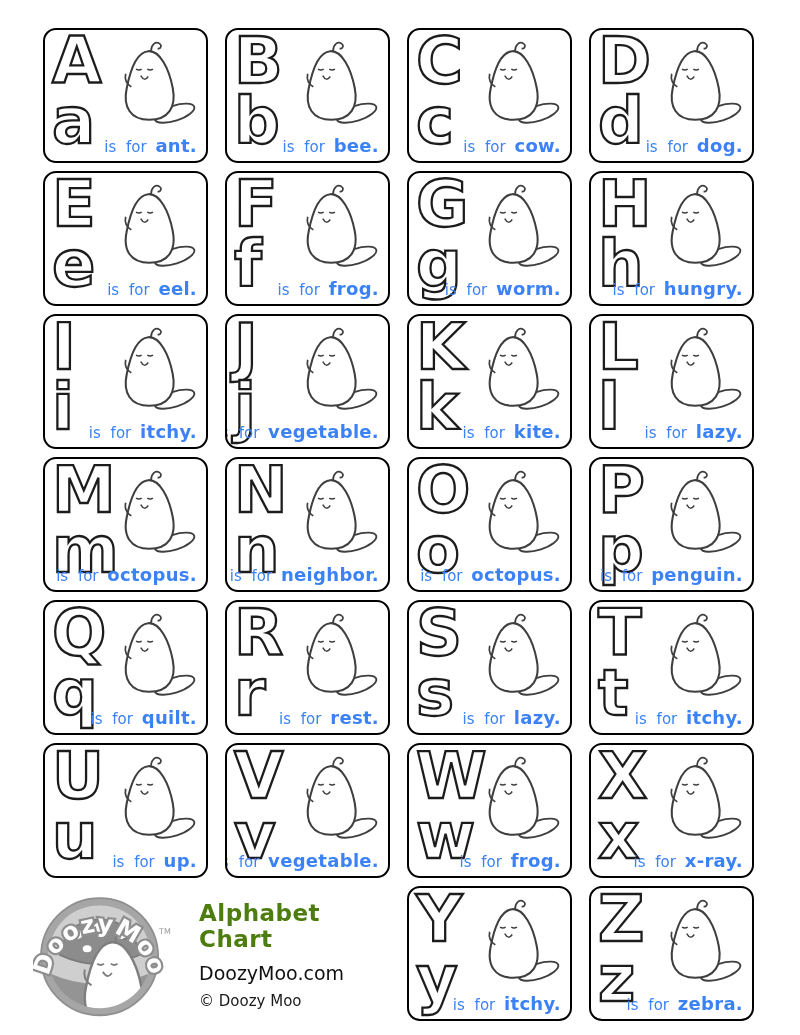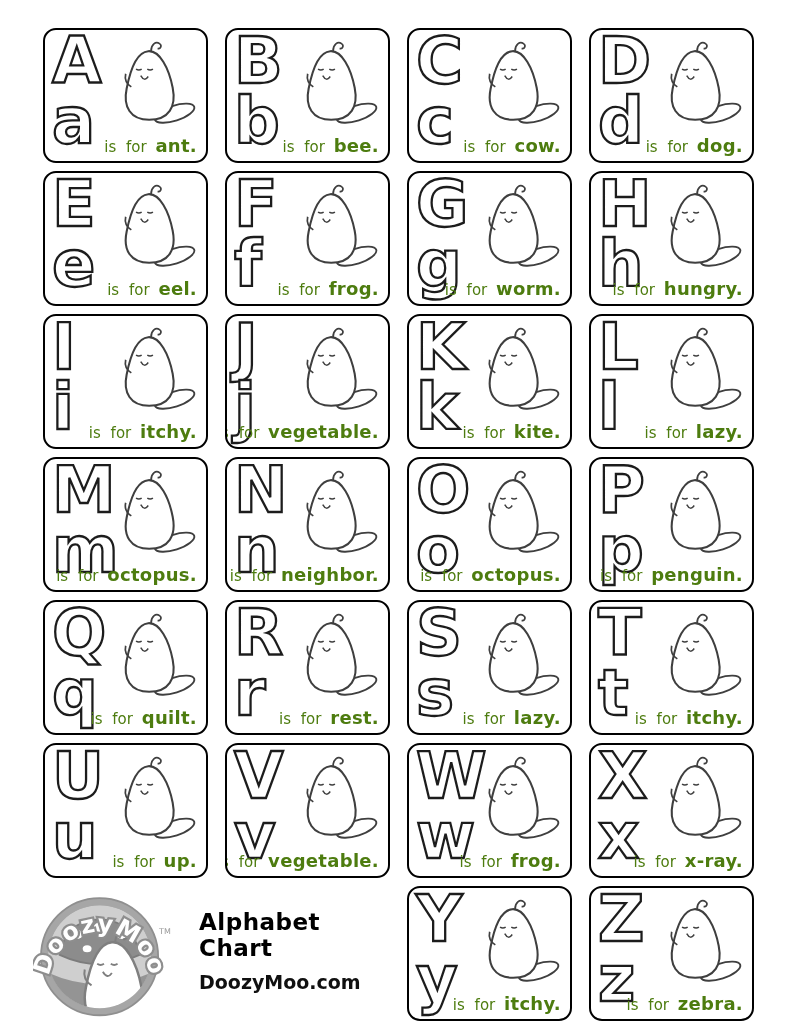--- a/index.html
+++ b/index.html
@@ -34,35 +34,35 @@
     color:#ffffff;
     -webkit-text-stroke:2.3px #1c1c1c;
   }
   .art {
     position:absolute; right:7px; top:8px;
     width:94px; height:94px;
     color:#3f3f3f;
   }
   .cap {
     position:absolute; right:9px; bottom:5px;
-    white-space:nowrap; color:#4d7c0f;
+    white-space:nowrap; color:#3b82f6;
     font-size:15px; font-weight:500;
   }
   .cap .pre { word-spacing:5px; }
   .cap .word { font-size:18px; font-weight:bold; margin-left:4px; letter-spacing:0.3px; }
 
   .footer {
     grid-column:span 2;
     display:flex; align-items:center; gap:24px;
     overflow:visible;
   }
   .logo { width:142px; height:136px; margin-left:-10px; flex:none; }
   .ftext { padding-top:2px; }
-  .ftitle { font-size:23px; font-weight:bold; color:#000000; letter-spacing:0.5px; margin-bottom:10px; }
-  .fsite  { font-size:19px; font-weight:bold; color:#101010; margin-bottom:8px; }
+  .ftitle { font-size:23px; font-weight:bold; color:#4d7c0f; letter-spacing:0.5px; margin-bottom:10px; }
+  .fsite  { font-size:19px; font-weight:normal; color:#101010; margin-bottom:8px; }
   .fcopy  { font-size:15px; color:#1a1a1a; }
   .defs { position:absolute; width:0; height:0; overflow:hidden; }
 </style>
 </head>
 <body>
 
 <svg class="defs" aria-hidden="true">
   <defs>
     <symbol id="blob" viewBox="0 0 100 100">
       <ellipse cx="74" cy="80" rx="22" ry="8" fill="#fff" stroke="currentColor" stroke-width="2" transform="rotate(-18 74 80)"></ellipse>
@@ -437,20 +437,21 @@
       </g>
       <path id="dzarc" d="M20,92 A57,57 0 0 1 130,92" fill="none"></path>
       <text font-size="27" font-weight="bold" fill="#ffffff" stroke="#8e8e8e" stroke-width="5" paint-order="stroke" letter-spacing="1" text-anchor="middle">
         <textPath href="#dzarc" startOffset="50%">DoozyMoo</textPath>
       </text>
       <text x="142" y="52" font-size="9" fill="#9a9a9a">TM</text>
     </svg>
     <div class="ftext">
       <div class="ftitle">Alphabet Chart</div>
       <div class="fsite">DoozyMoo.com</div>
+      <div class="fcopy">© Doozy Moo</div>
     </div>
   </div>
 
   <div class="cell">
     <div class="letters">
       <span class="u">Y</span>
       <span class="l">y</span>
     </div>
     <svg class="art" viewBox="0 0 100 100">
         <use href="#blob"></use>

